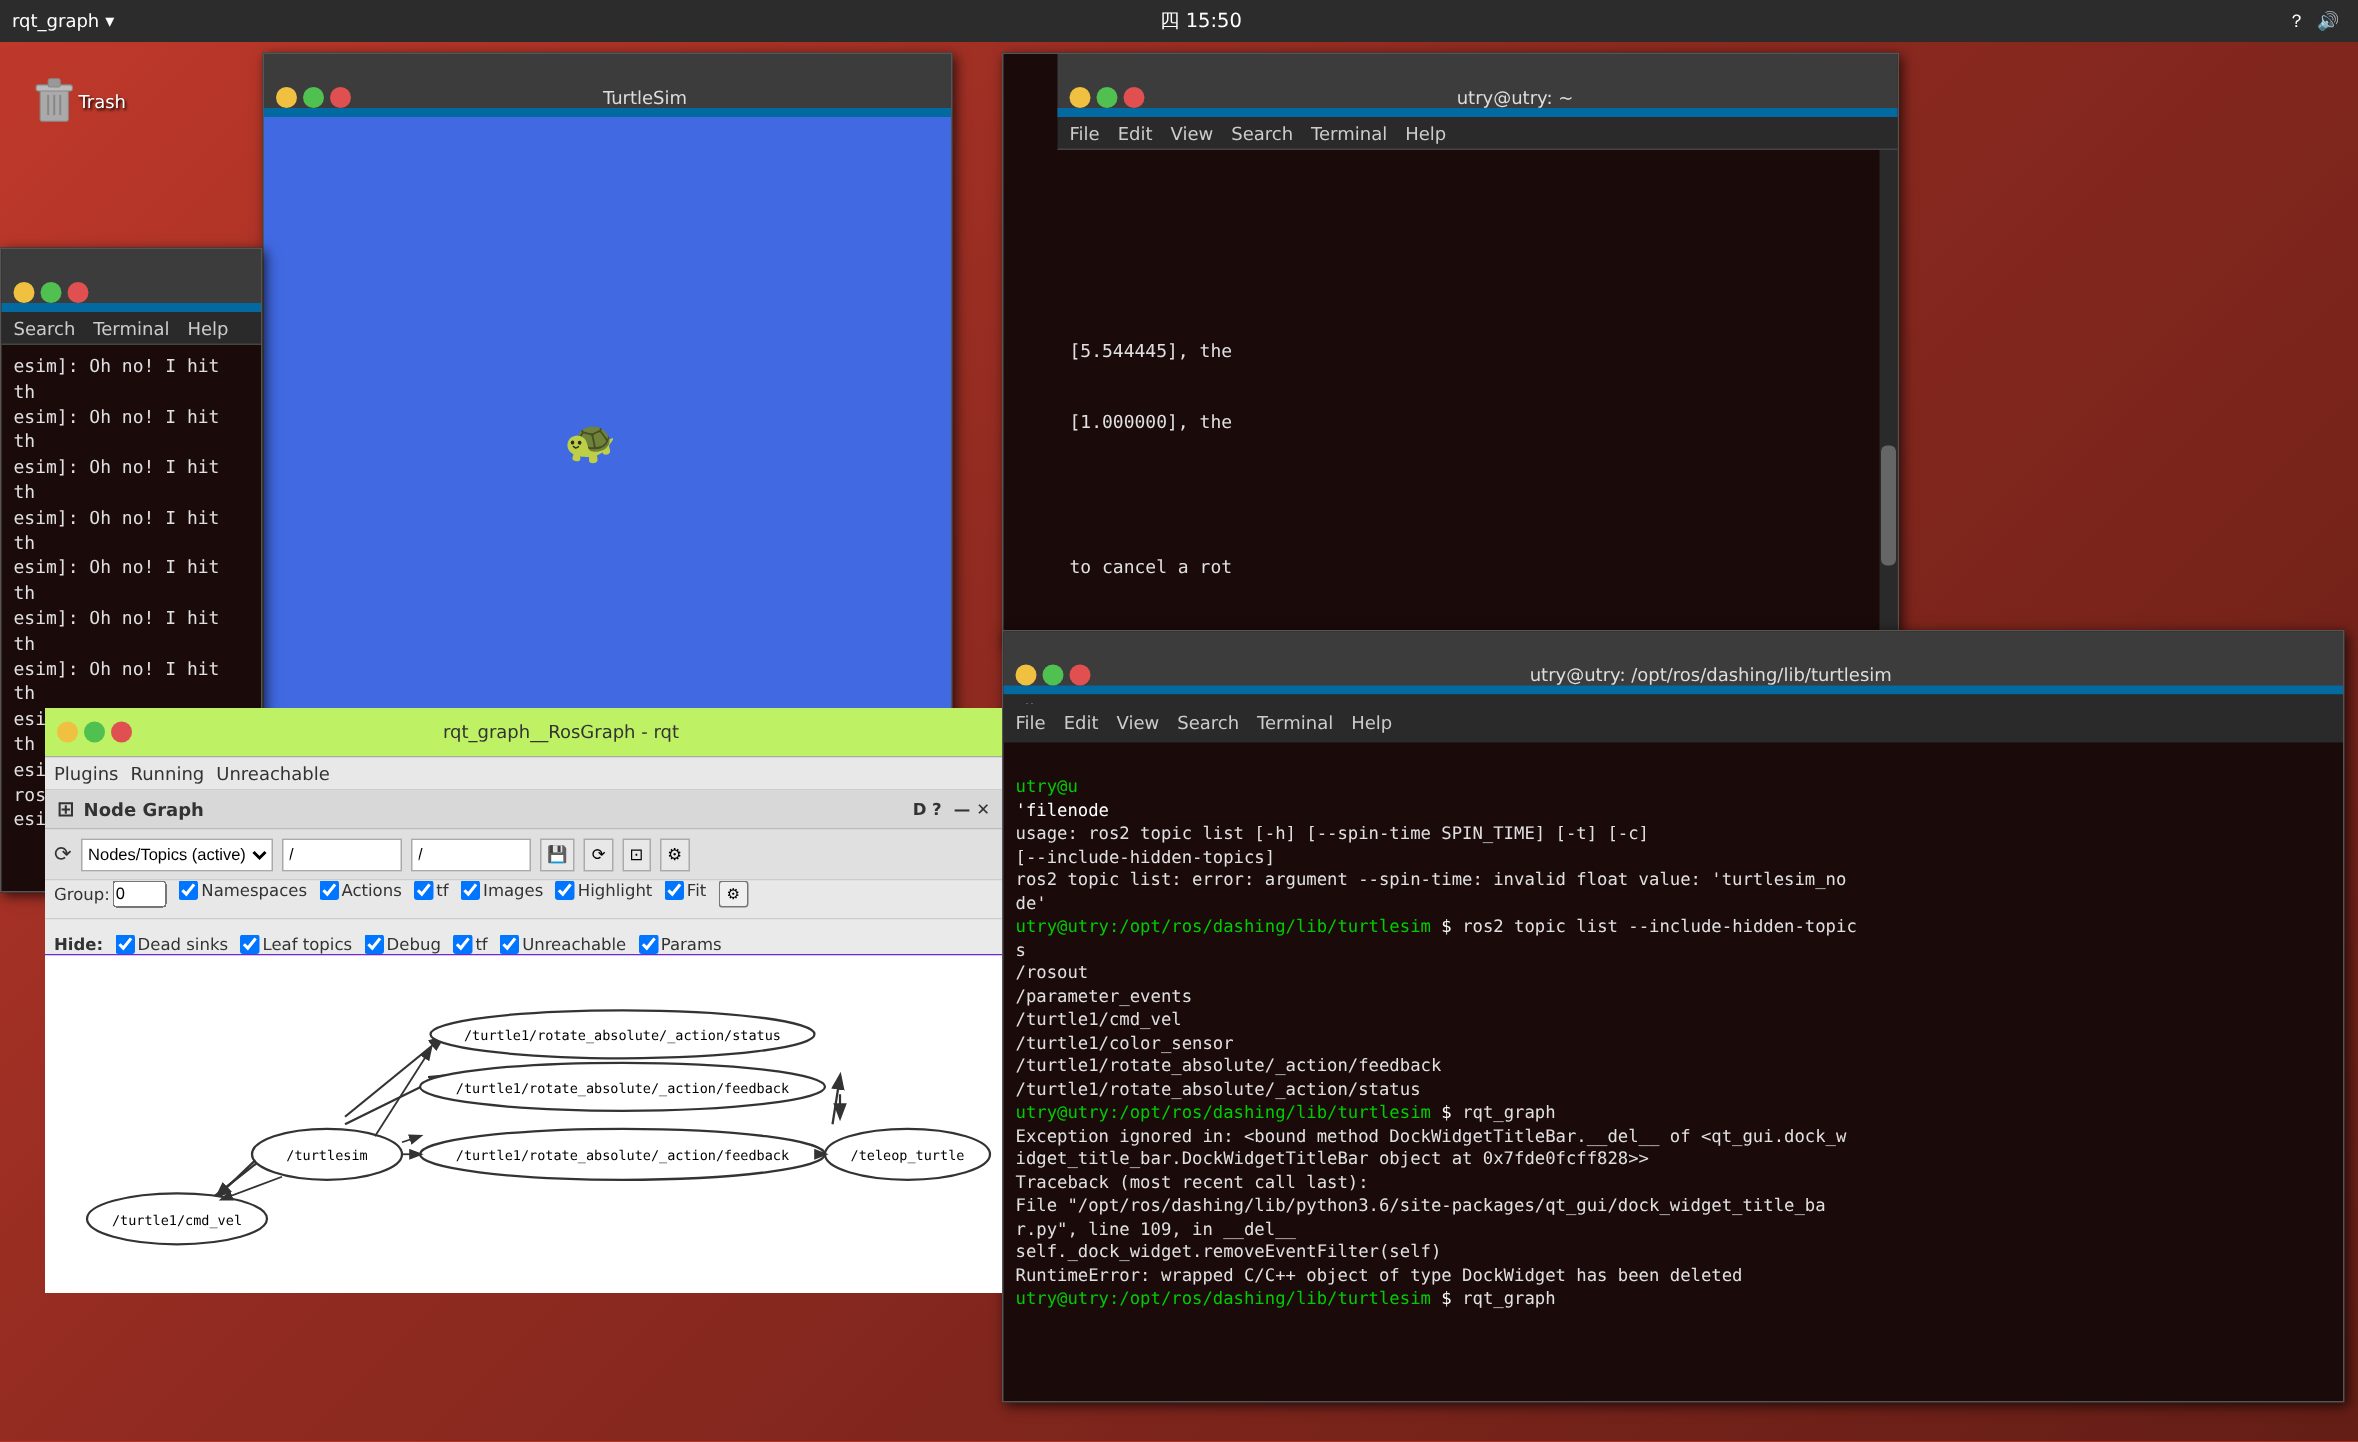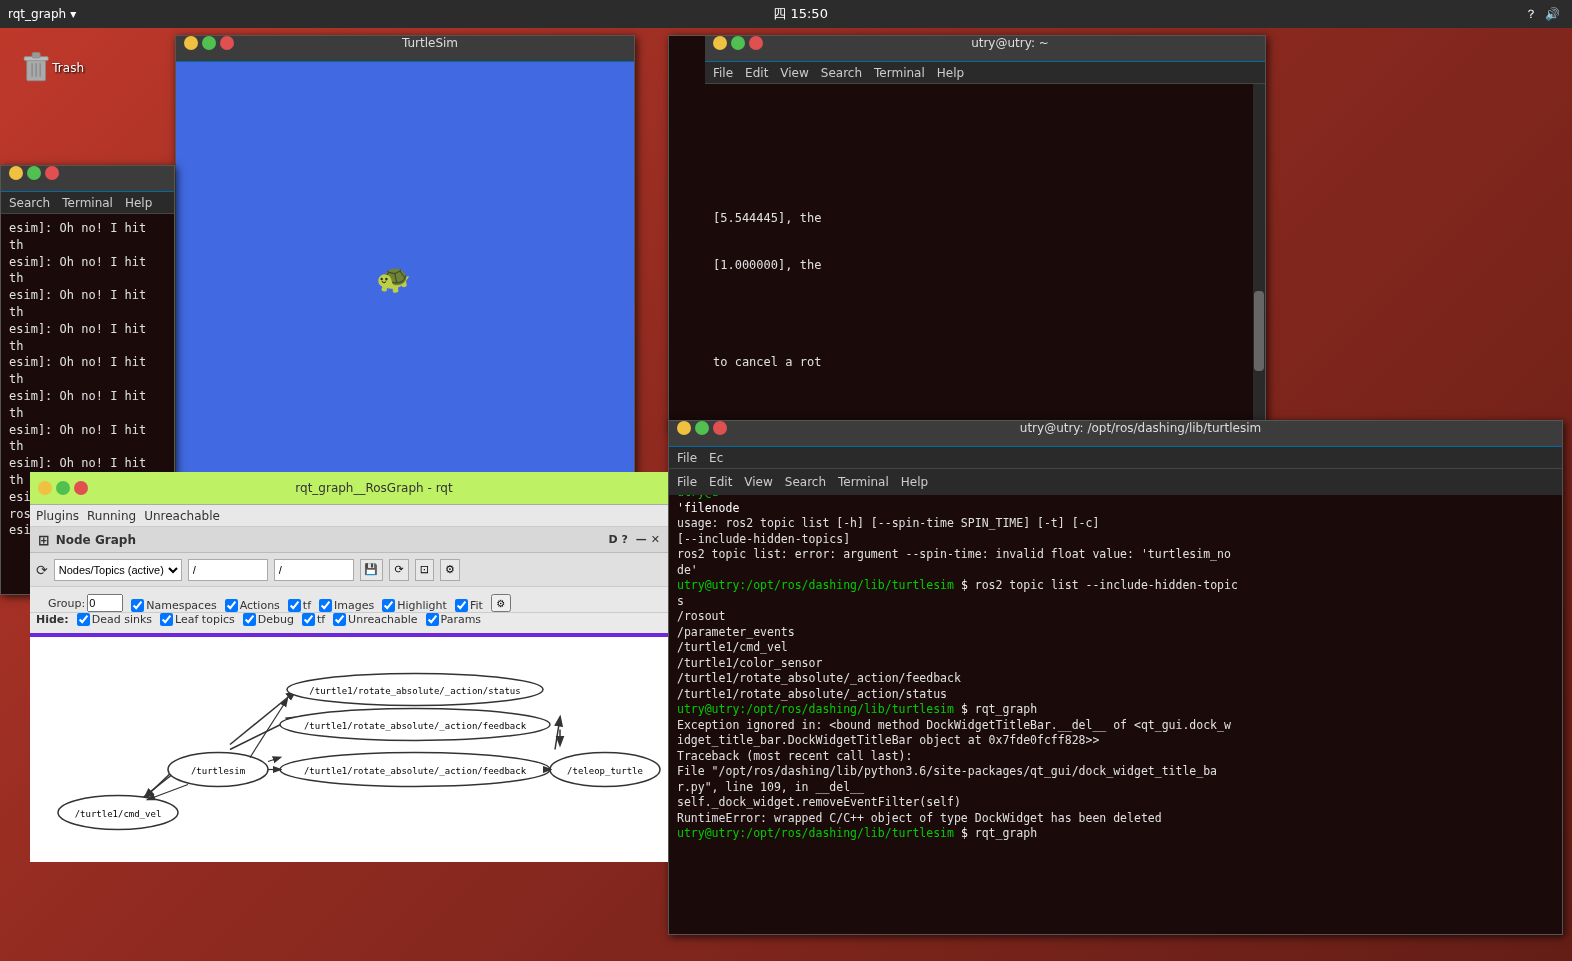--- a/index.html
+++ b/index.html
@@ -78,26 +78,26 @@
     
     .window {
       position: absolute;
       background: #2d2d2d;
       border: 1px solid #555;
       box-shadow: 2px 2px 8px rgba(0,0,0,0.7);
       display: flex;
       flex-direction: column;
     }
     .window-titlebar {
-      height: 26px;
+      height: 42px;
       background: #3c3c3c;
       display: flex;
-      align-items: flex-start;
+      align-items: flex-end;
       padding: 0 8px;
-      border-bottom: 1px solid #0369a1;
+      border-bottom: 6px solid #0369a1;
       cursor: move;
     }
     .window-title {
       flex: 1;
       text-align: center;
       color: #ddd;
       font-size: 12px;
     }
     .window-controls {
       display: flex;
@@ -259,40 +259,40 @@
       border: 1px solid #aaa;
       background: #e8e8e8;
       font-size: 11px;
       padding: 0 4px;
       cursor: pointer;
     }
     .rqt-options {
       height: 26px;
       background: #e8e8e8;
       display: flex;
-      align-items: flex-end;
-      padding: 0 18px;
+      align-items: flex-start;
+      padding: 0 6px;
       gap: 8px;
       border-bottom: 1px solid #ccc;
       font-size: 11px;
       color: #333;
     }
     .rqt-options label {
       display: flex;
       align-items: center;
       gap: 2px;
     }
     .rqt-hide-options {
       height: 24px;
       background: #eaeaea;
       display: flex;
-      align-items: flex-start;
+      align-items: flex-end;
       padding: 0 6px;
       gap: 8px;
-      border-bottom: 4px solid #6d28d9;
+      border-bottom: 1px solid #6d28d9;
       font-size: 11px;
       color: #333;
     }
     .rqt-hide-options label {
       display: flex;
       align-items: center;
       gap: 2px;
     }
     .rqt-graph-area {
       flex: 1;
@@ -448,21 +448,21 @@
     </div>
 
     <div style="position:absolute;top:48px;left:0;right:0;height:26px;background:#2a2a2a;display:flex;align-items:center;padding:0 8px;gap:12px;font-size:12px;color:#ccc;z-index:2;">
       <span>File</span>
       <span>Edit</span>
       <span>View</span>
       <span>Search</span>
       <span>Terminal</span>
       <span>Help</span>
     </div>
-    <div class="terminal-content" style="margin-top:10px;font-family:'DejaVu Sans Mono','Courier New',monospace;font-size:11.5px;line-height:1.35;">
+    <div class="terminal-content" style="margin-top:26px;font-family:'DejaVu Sans Mono','Courier New',monospace;font-size:11.5px;line-height:1.35;">
       <div>
         <span class="prompt-green">utry@u</span>
       </div>
       <div>
         <span class="prompt-white">'filenode</span>
       </div>
       <div class="term-normal">usage: ros2 topic list [-h] [--spin-time SPIN_TIME] [-t] [-c]</div>
       <div class="term-normal">                       [--include-hidden-topics]</div>
       <div class="term-normal">ros2 topic list: error: argument --spin-time: invalid float value: 'turtlesim_no</div>
       <div class="term-normal">de'</div>

